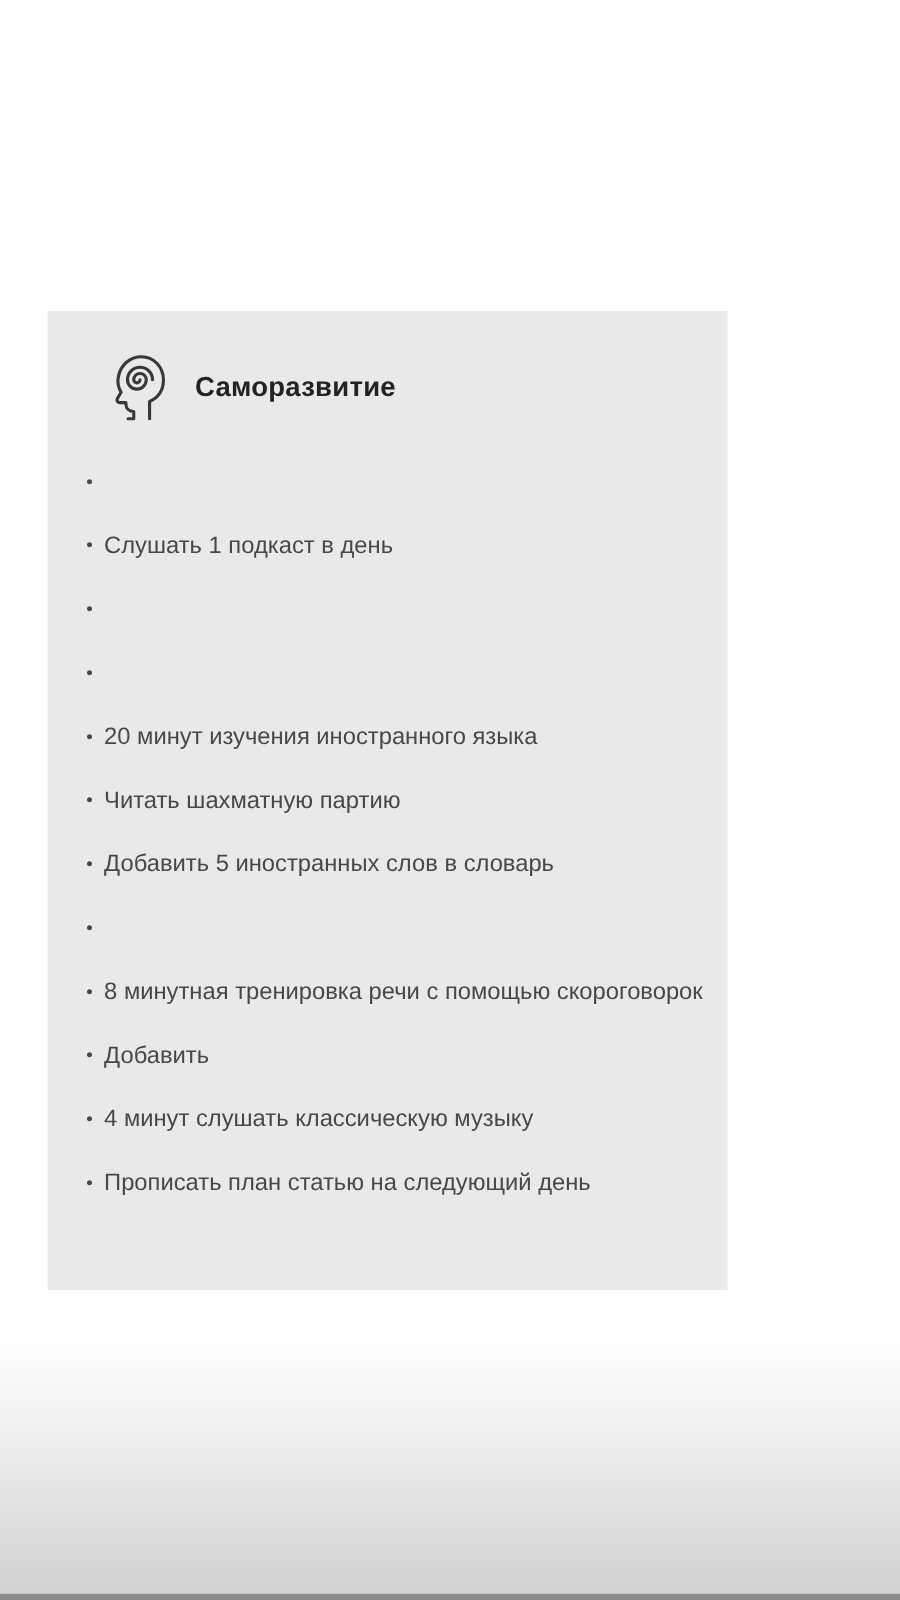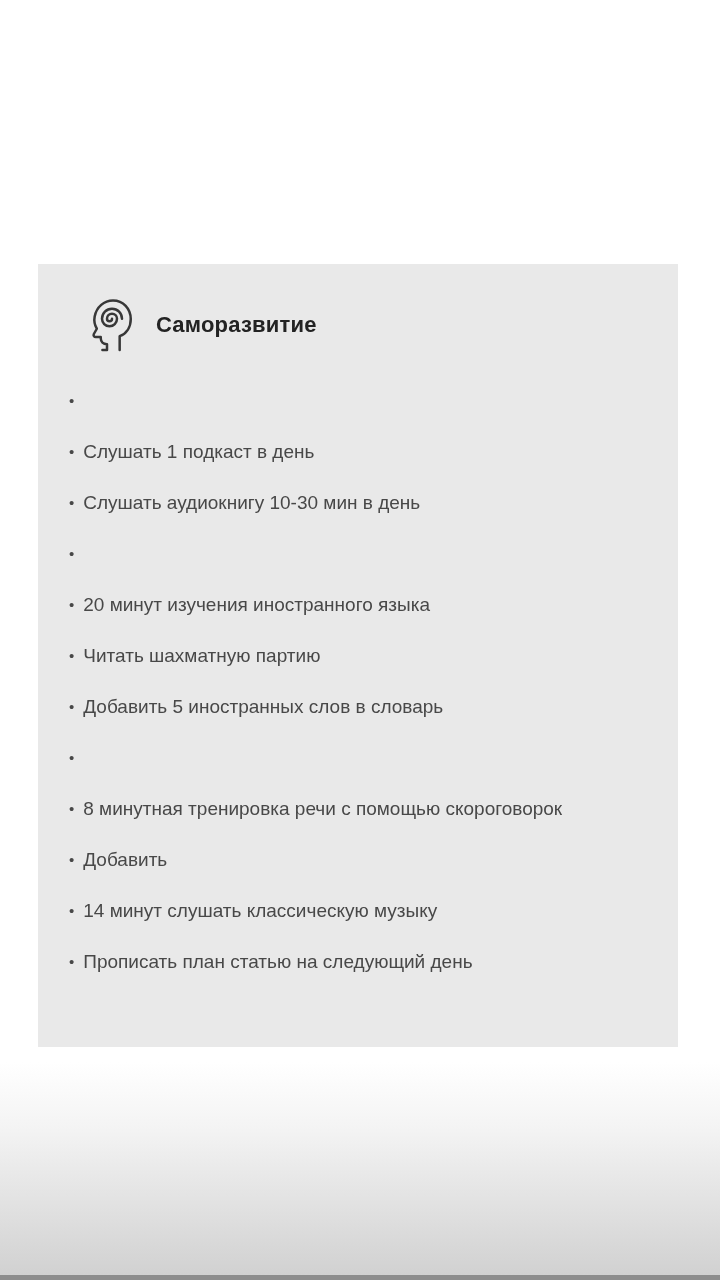--- a/index.html
+++ b/index.html
@@ -26,24 +26,23 @@
     position: absolute;
     left: 0; right: 0;
     bottom: 0;
     height: 5px;
     background: #8d8d8d;
   }
   .card {
     position: absolute;
     left: 38px;
     top: 249px;
-    width: 640px;
+    width: 544px;
     height: 783px;
     background: #e9e9e9;
-    margin-top: 15px;
   }
   .card-header {
     display: flex;
     align-items: center;
     padding: 30px 0 0 38px;
     height: 92px;
   }
   .head-icon {
     width: 62px;
     height: 62px;
@@ -113,21 +112,20 @@
           <span class="bullet">•</span>
         </li>
 
         <li>
           <span class="bullet">•</span>
           <span>Слушать 1 подкаст в день</span>
         </li>
 
         <li>
           <span class="bullet">•</span>
-          <span>Слушать аудиокнигу 10-30 мин в день</span>
         </li>
 
         <li>
           <span class="bullet">•</span>
         </li>
 
         <li>
           <span class="bullet">•</span>
           <span>20 минут изучения иностранного языка</span>
         </li>
@@ -151,21 +149,21 @@
           <span>8 минутная тренировка речи с помощью скороговорок</span>
         </li>
 
         <li>
           <span class="bullet">•</span>
           <span>Добавить</span>
         </li>
 
         <li>
           <span class="bullet">•</span>
-          <span>14 минут слушать классическую музыку</span>
+          <span>4 минут слушать классическую музыку</span>
         </li>
 
         <li>
           <span class="bullet">•</span>
           <span>Прописать план статью на следующий день</span>
         </li>
       </ul>
 
   </section>
 </div>

